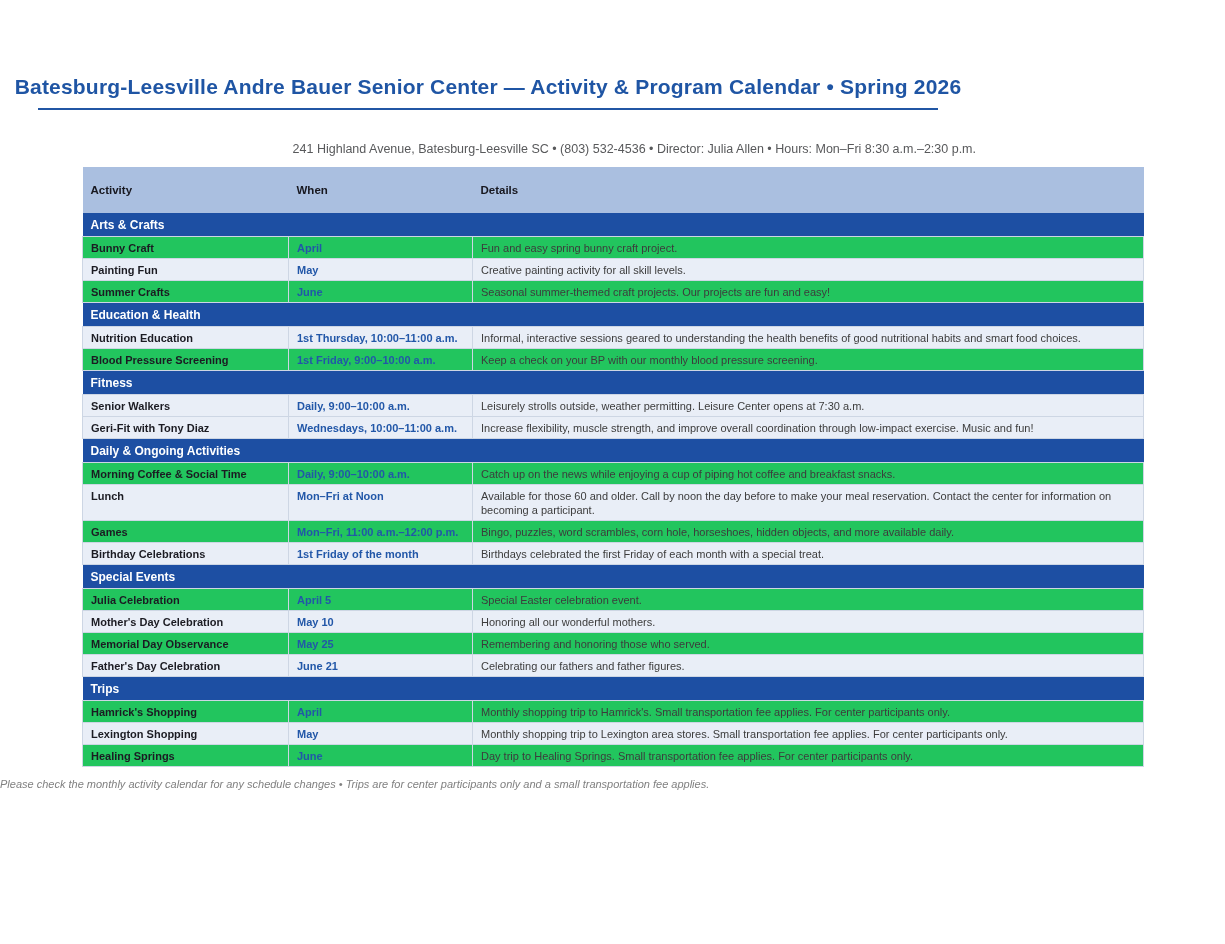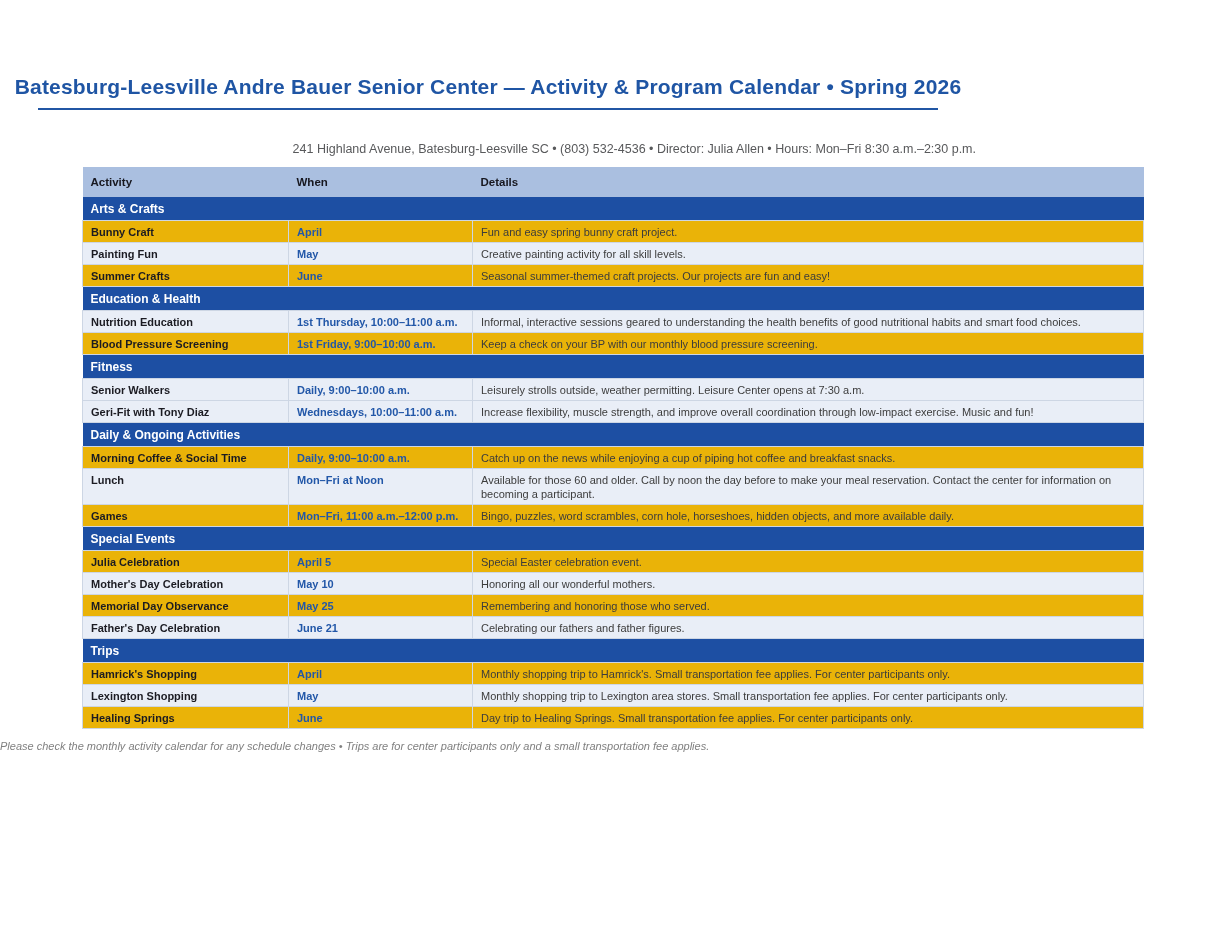--- a/index.html
+++ b/index.html
@@ -50,39 +50,39 @@
   .col-activity-w { width: 206px; }
   .col-when-w     { width: 184px; }
   .col-details-w  { width: 671px; }
 
   .header-row th {
     background: #aabfe0;
     color: #17171f;
     font-weight: bold;
     text-align: left;
     font-size: 11.5px;
-    padding: 8px 8px;
+    padding: 16px 8px;
     height: 14px;
     border: none;
   }
   .section-row td {
     background: #1d4fa3;
     color: #ffffff;
     font-weight: bold;
     font-size: 12px;
     padding: 4px 8px;
     height: 15px;
     border: none;
   }
   .data-row td {
     border: 1px solid #cdd6e4;
     padding: 4px 8px 3px 8px;
     vertical-align: top;
     line-height: 14px;
-    background: #eab308;
+    background: #22c55e;
   }
   .data-row.shaded td {
     background: #e9eef7;
   }
   .cell-activity {
     font-weight: bold;
     color: #1b1b22;
     font-size: 11px;
   }
   .cell-when {
@@ -183,20 +183,25 @@
         <tr class="data-row shaded">
           <td class="cell-activity">Lunch</td>
           <td class="cell-when">Mon–Fri at Noon</td>
           <td class="cell-details">Available for those 60 and older. Call by noon the day before to make your meal reservation. Contact the center for information on becoming a participant.</td>
         </tr>
         <tr class="data-row">
           <td class="cell-activity">Games</td>
           <td class="cell-when">Mon–Fri, 11:00 a.m.–12:00 p.m.</td>
           <td class="cell-details">Bingo, puzzles, word scrambles, corn hole, horseshoes, hidden objects, and more available daily.</td>
         </tr>
+        <tr class="data-row shaded">
+          <td class="cell-activity">Birthday Celebrations</td>
+          <td class="cell-when">1st Friday of the month</td>
+          <td class="cell-details">Birthdays celebrated the first Friday of each month with a special treat.</td>
+        </tr>
         <tr class="section-row">
           <td colspan="3">Special Events</td>
         </tr>
         <tr class="data-row">
           <td class="cell-activity">Julia Celebration</td>
           <td class="cell-when">April 5</td>
           <td class="cell-details">Special Easter celebration event.</td>
         </tr>
         <tr class="data-row shaded">
           <td class="cell-activity">Mother's Day Celebration</td>

